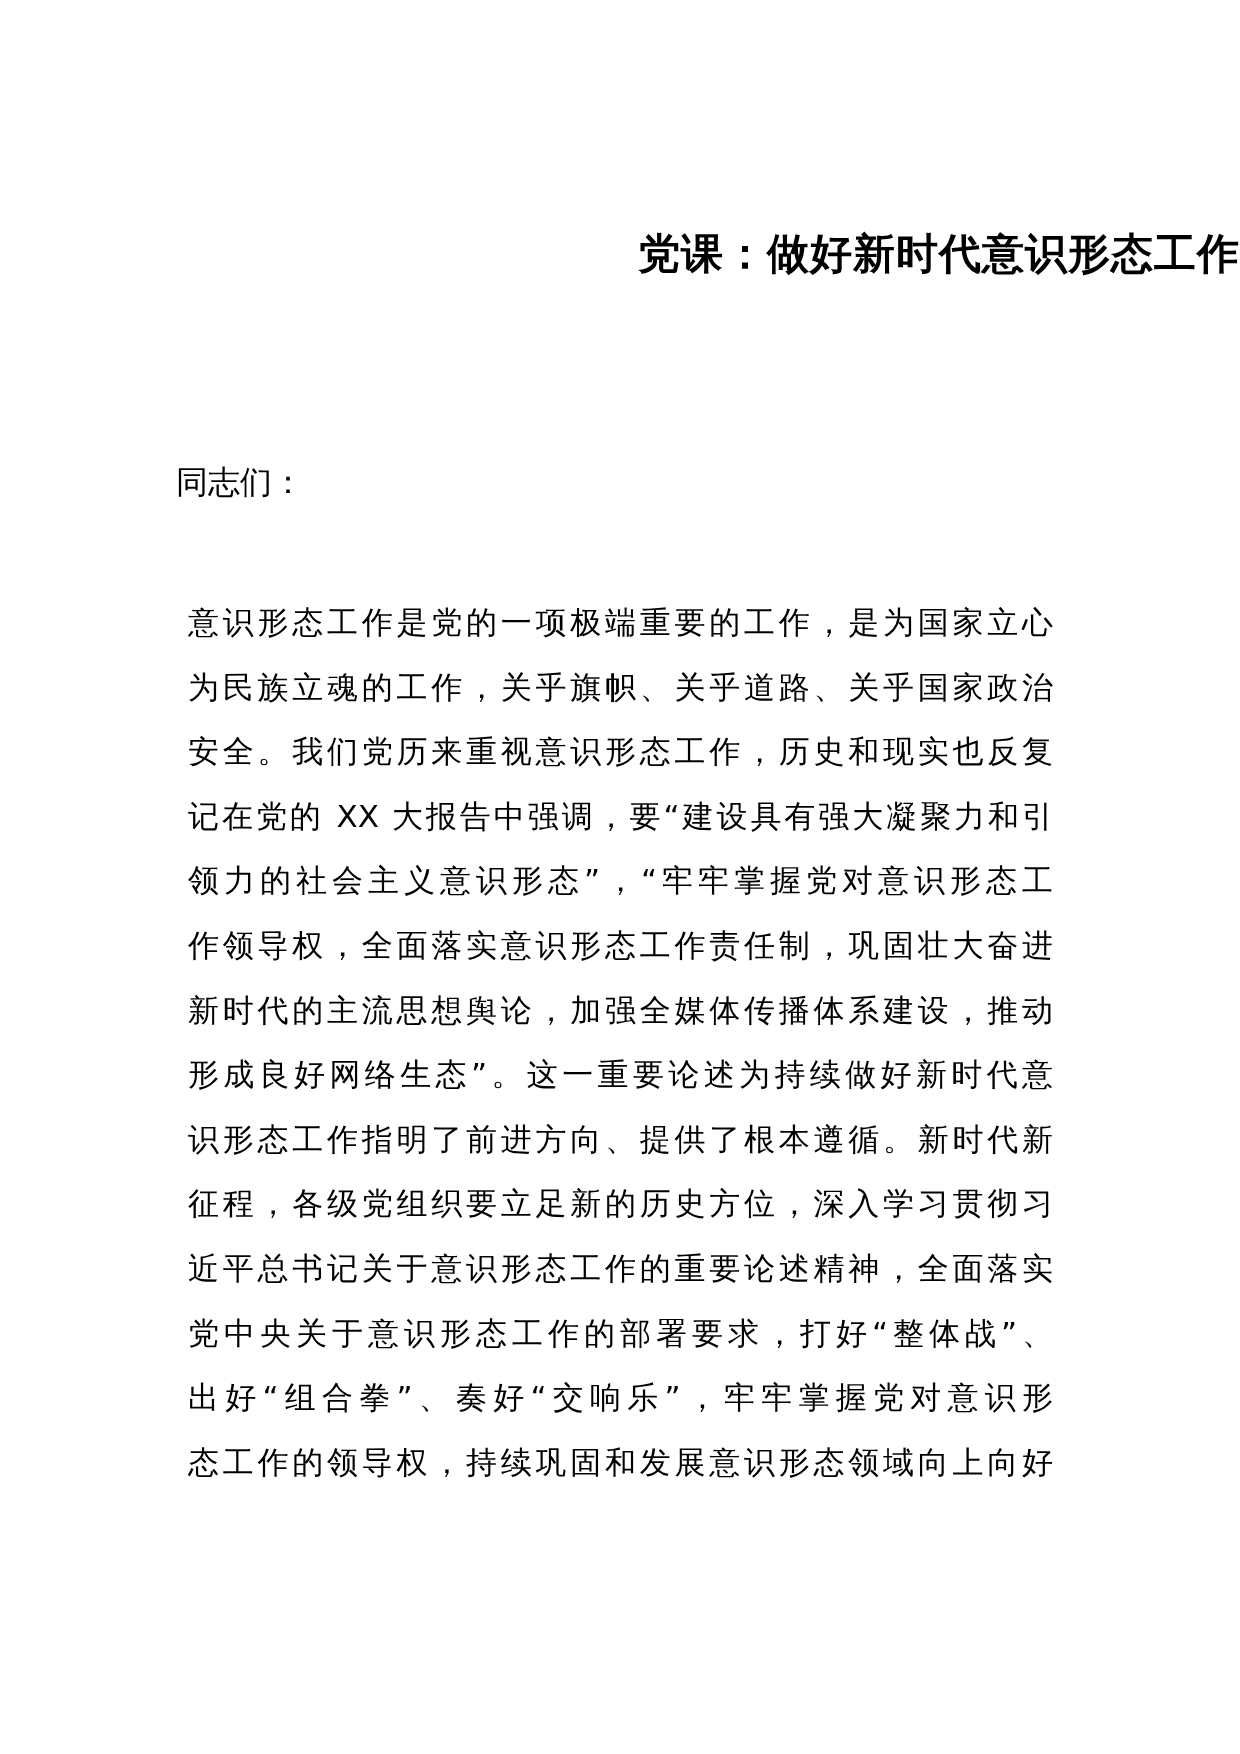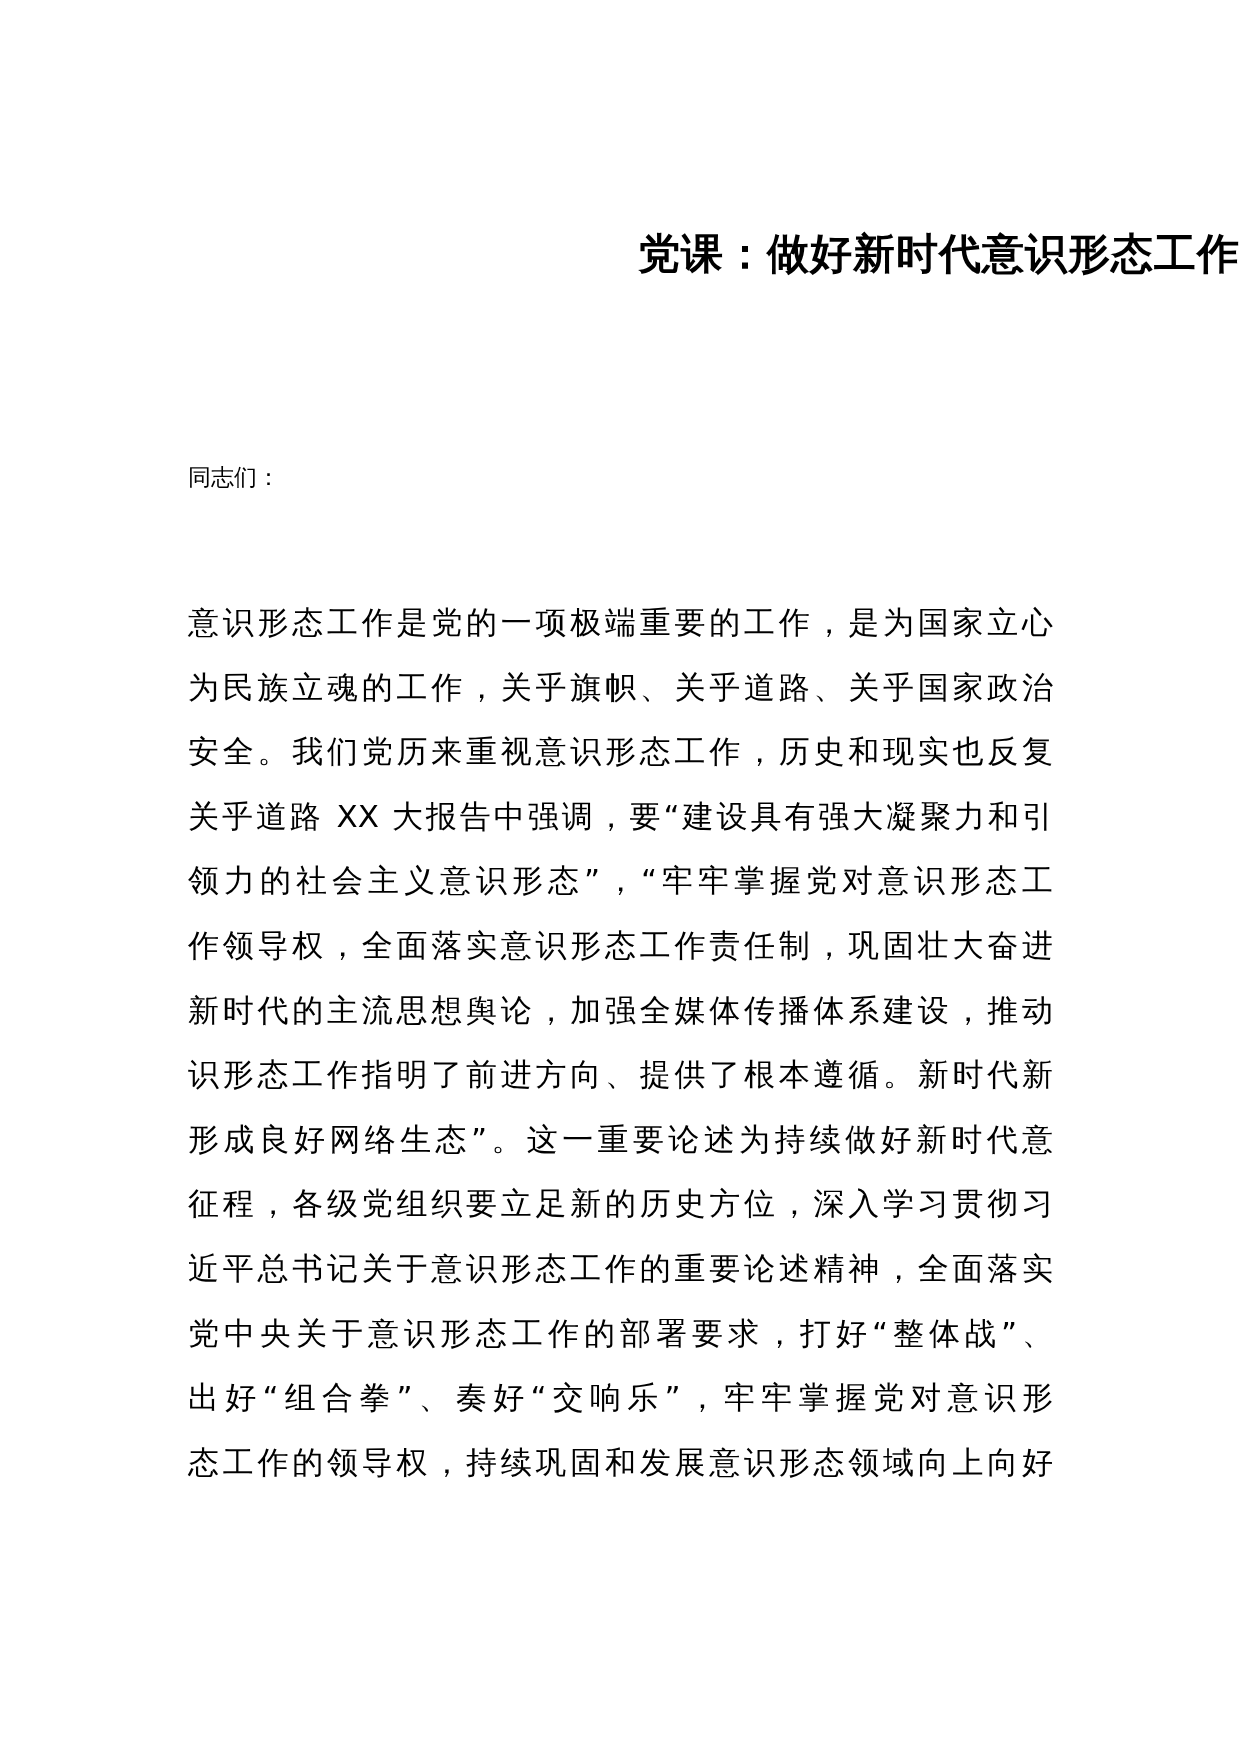--- a/index.html
+++ b/index.html
@@ -1,39 +1,39 @@
 <!DOCTYPE html>
 <html><head>
   <meta charset="utf-8">
   <style>
     html, body { margin: 0; padding: 0; background: #ffffff; }
     body { width: 1240px; height: 1754px; position: relative; overflow: hidden;
            font-family: "DejaVu Sans", "Liberation Sans", sans-serif; color: #000; }
     .title { position: absolute; top: 205px; left: 0; width: 1240px; text-align: right;
              font-size: 42px; font-weight: bold; letter-spacing: 1px; line-height: 1; }
-    .salutation { position: absolute; top: 466px; left: 188px; font-size: 23px; line-height: 1; }
+    .salutation { position: absolute; top: 466px; left: 176px; font-size: 32px; line-height: 1; }
     .body { position: absolute; top: 590px; left: 188px; width: 865px; }
     .line { font-size: 31px; line-height: 64.6px; height: 64.6px; white-space: nowrap;
             text-align: justify; text-align-last: justify; }
   </style>
 </head>
 <body>
 
 <h1 class="title">党课：做好新时代意识形态工作</h1>
 
 <div class="salutation">同志们：</div>
 
 <div class="body">
   <div class="line">意识形态工作是党的一项极端重要的工作，是为国家立心</div>
   <div class="line">为民族立魂的工作，关乎旗帜、关乎道路、关乎国家政治</div>
   <div class="line">安全。我们党历来重视意识形态工作，历史和现实也反复</div>
-  <div class="line">关乎道路 XX 大报告中强调，要“建设具有强大凝聚力和引</div>
+  <div class="line">记在党的 XX 大报告中强调，要“建设具有强大凝聚力和引</div>
   <div class="line">领力的社会主义意识形态”，“牢牢掌握党对意识形态工</div>
   <div class="line">作领导权，全面落实意识形态工作责任制，巩固壮大奋进</div>
   <div class="line">新时代的主流思想舆论，加强全媒体传播体系建设，推动</div>
+  <div class="line">形成良好网络生态”。这一重要论述为持续做好新时代意</div>
   <div class="line">识形态工作指明了前进方向、提供了根本遵循。新时代新</div>
-  <div class="line">形成良好网络生态”。这一重要论述为持续做好新时代意</div>
   <div class="line">征程，各级党组织要立足新的历史方位，深入学习贯彻习</div>
   <div class="line">近平总书记关于意识形态工作的重要论述精神，全面落实</div>
   <div class="line">党中央关于意识形态工作的部署要求，打好“整体战”、</div>
   <div class="line">出好“组合拳”、奏好“交响乐”，牢牢掌握党对意识形</div>
   <div class="line">态工作的领导权，持续巩固和发展意识形态领域向上向好</div>
 </div>
 
 </body></html>

